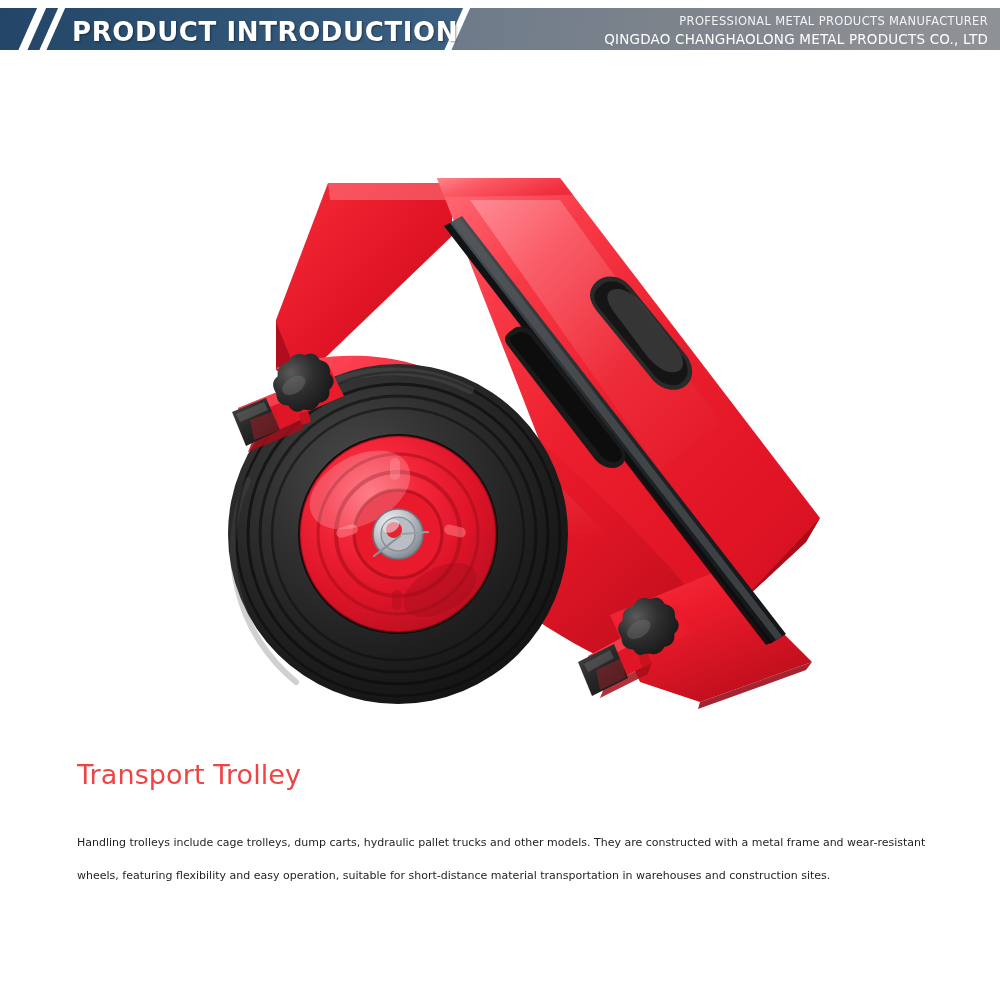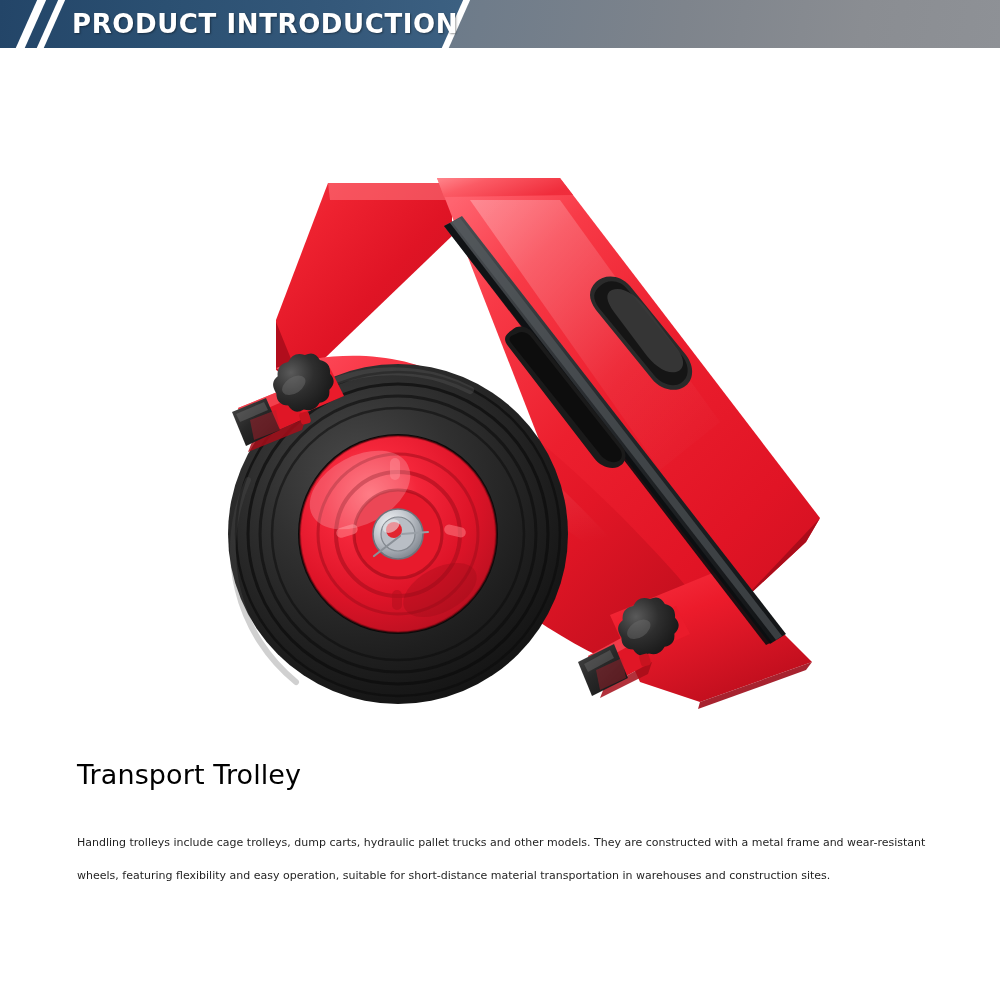--- a/index.html
+++ b/index.html
@@ -11,21 +11,21 @@
     width: 1000px;
     height: 1000px;
     overflow: hidden;
     font-family: "DejaVu Sans", sans-serif;
     position: relative;
   }
 
   
   .banner {
     position: absolute;
-    left: 0; top: 0;
+    left: 0; top: 8px;
     width: 1000px;
     height: 50px;
     overflow: hidden;
   }
   
   .banner-right {
     position: absolute;
     left: 0; top: 0;
     width: 1000px; height: 48px;
     background: linear-gradient(100deg,
@@ -128,21 +128,21 @@
   .copy {
     position: absolute;
     left: 77px;
     top: 758px;
     width: 870px;
   }
   .product-title {
     font-family: "DejaVu Sans", sans-serif;
     font-size: 27px;
     font-weight: 400;
-    color: #000000;
+    color: #ef4444;
     letter-spacing: 0.1px;
     margin: 0 0 34px 0;
     line-height: 34px;
   }
   .product-desc {
     font-family: "DejaVu Sans", sans-serif;
     font-size: 11px;
     font-weight: 400;
     color: #1f1f1f;
     line-height: 33px;
@@ -156,20 +156,24 @@
 
 <div class="banner">
   <div class="banner-right"></div>
   <div class="banner-left"></div>
   <div class="slash slash-a"></div>
   <div class="slash slash-b"></div>
   <div class="slash-c"></div>
 
   <div class="banner-title">PRODUCT INTRODUCTION</div>
 
+  <div class="banner-company">
+    <span class="company-line1">PROFESSIONAL METAL PRODUCTS MANUFACTURER</span>
+    <span class="company-line2">QINGDAO CHANGHAOLONG METAL PRODUCTS CO., LTD</span>
+  </div>
 </div>
 
 <div class="stage">
   <svg class="product-svg" viewBox="0 0 1000 690">
     <defs>
 
       <linearGradient id="redBack" x1="0" y1="0" x2="1" y2="1">
         <stop offset="0%" stop-color="#f2323f"></stop>
         <stop offset="22%" stop-color="#ee2230"></stop>
         <stop offset="55%" stop-color="#e01425"></stop>

